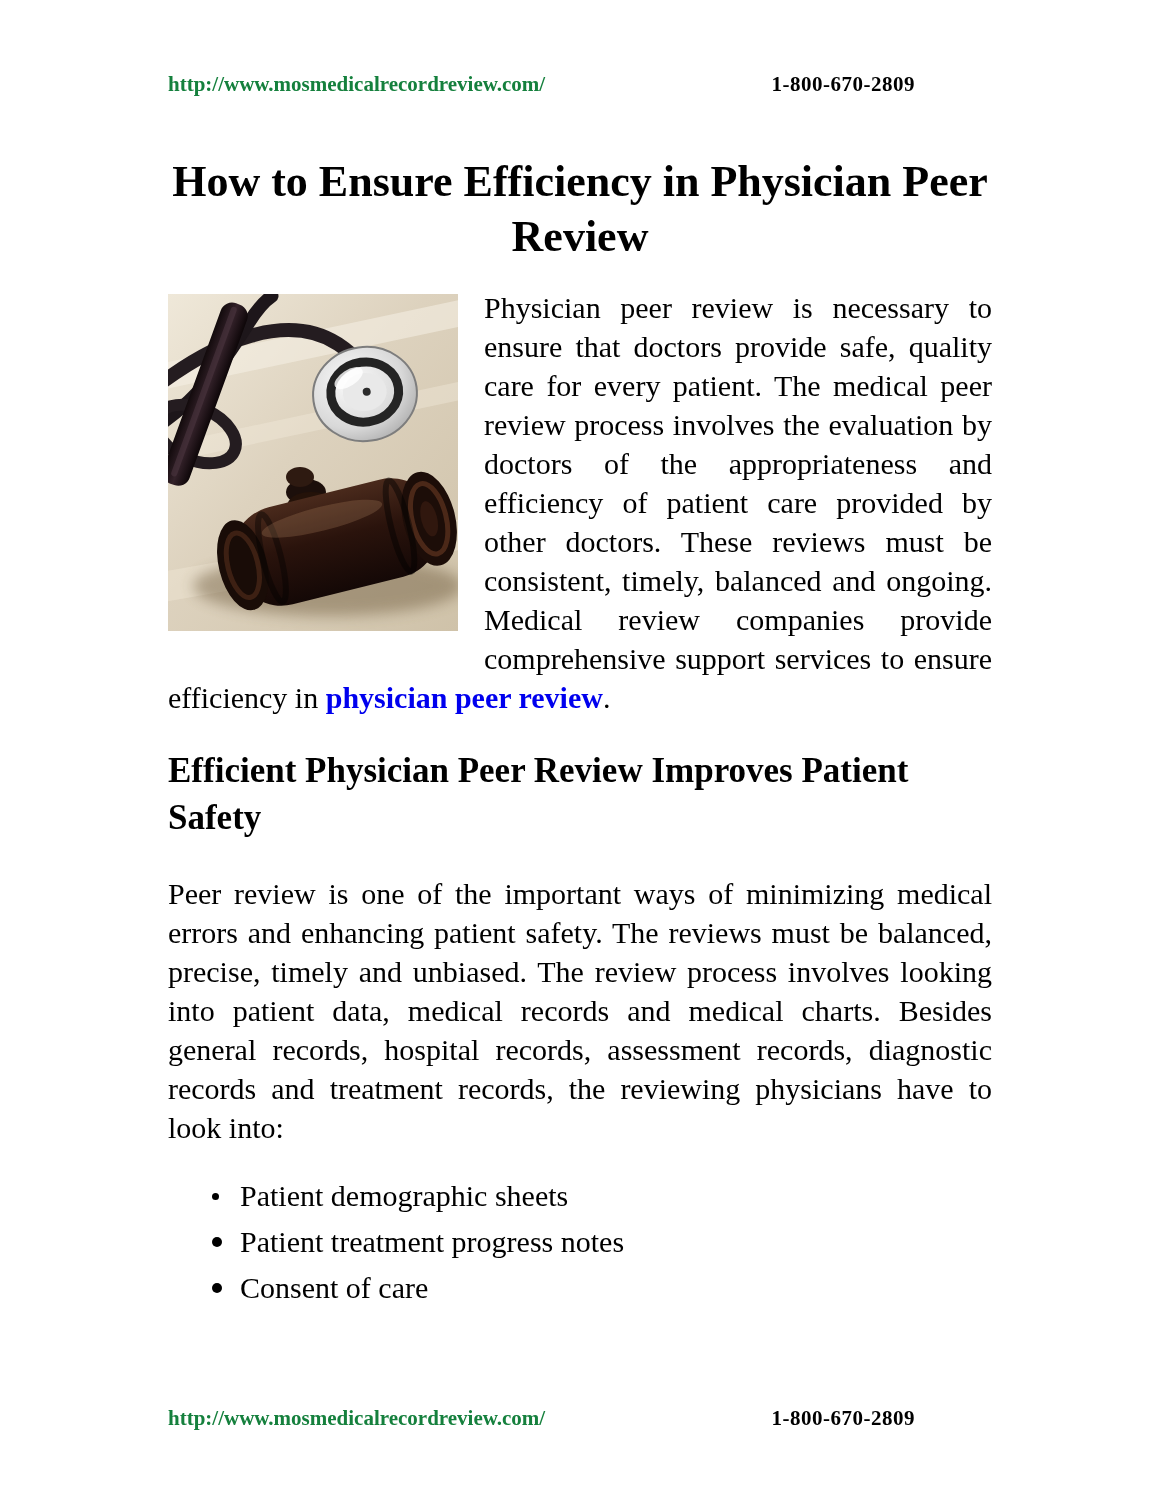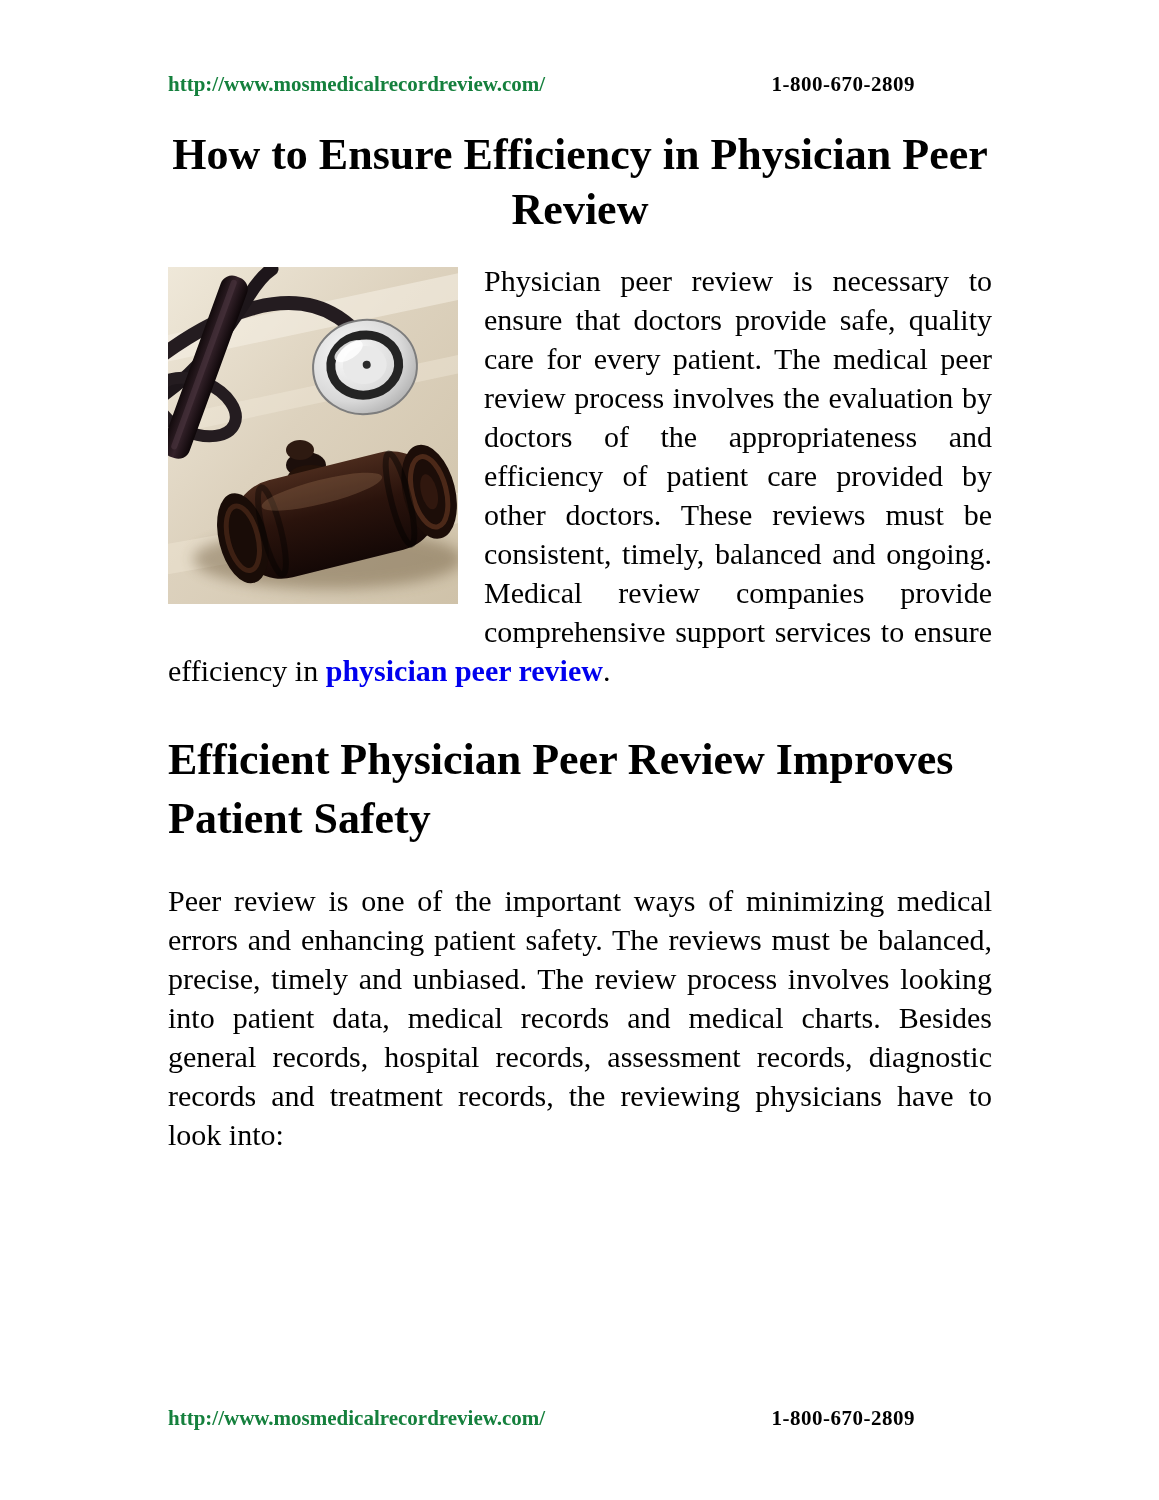--- a/index.html
+++ b/index.html
@@ -29,21 +29,21 @@
     top: 1406px; left: 168px; width: 824px;
   }
   a.doc-link {
     color: #15803d;
     text-decoration: none;
     font-weight: bold;
     cursor: pointer;
   }
   .hf-phone { font-weight: bold; margin-right: 77px; letter-spacing: 0.5px; margin-left: 6px; }
   h1.doc-title {
-    margin-top: 31px;
+    margin-top: 58px;
     font-size: 44px;
     line-height: 1.24;
     font-weight: bold;
     text-align: center;
   }
   .intro-block {
     margin-top: 24px;
   }
   .article-figure {
     float: left;
@@ -57,22 +57,22 @@
     text-align: justify;
   }
   .inline-link {
     color: #0000ee;
     font-weight: bold;
     text-decoration: none;
     cursor: pointer;
   }
   h2.section-heading {
     clear: both;
-    margin-top: 40px;
-    font-size: 44px;
+    margin-top: 30px;
+    font-size: 35px;
     line-height: 1.35;
     font-weight: bold;
     text-align: left;
   }
   p.second-para { margin-top: 32px; }
   ul.bullet-list {
     list-style: none;
     margin: 26px 0 0 0;
     padding-left: 44px;
   }
@@ -175,19 +175,24 @@
       </g>
     </svg>
 
     <p class="body-text"><span>Physician peer review is necessary to ensure that doctors provide safe, quality care for every patient. The medical peer review process involves the evaluation by doctors of the appropriateness and efficiency of patient care provided by other doctors. These reviews must be consistent, timely, balanced and ongoing. Medical review companies provide comprehensive support services to ensure efficiency in </span><a href="#" class="inline-link">physician peer review</a><span>.</span></p>
   </div>
 
   <h2 class="section-heading">Efficient Physician Peer Review Improves Patient Safety</h2>
 
   <p class="body-text second-para">Peer review is one of the important ways of minimizing medical errors and enhancing patient safety. The reviews must be balanced, precise, timely and unbiased. The review process involves looking into patient data, medical records and medical charts. Besides general records, hospital records, assessment records, diagnostic records and treatment records, the reviewing physicians have to look into:</p>
 
+  <ul class="bullet-list">
+    <li class="small-bullet">Patient demographic sheets</li>
+    <li>Patient treatment progress notes</li>
+    <li>Consent of care</li>
+  </ul>
 
 </div>
 
 <div class="hf-row footer-row">
   <a class="doc-link" href="#">http://www.mosmedicalrecordreview.com/</a>
   <span class="hf-phone">1-800-670-2809</span>
 </div>
 
 </body></html>

